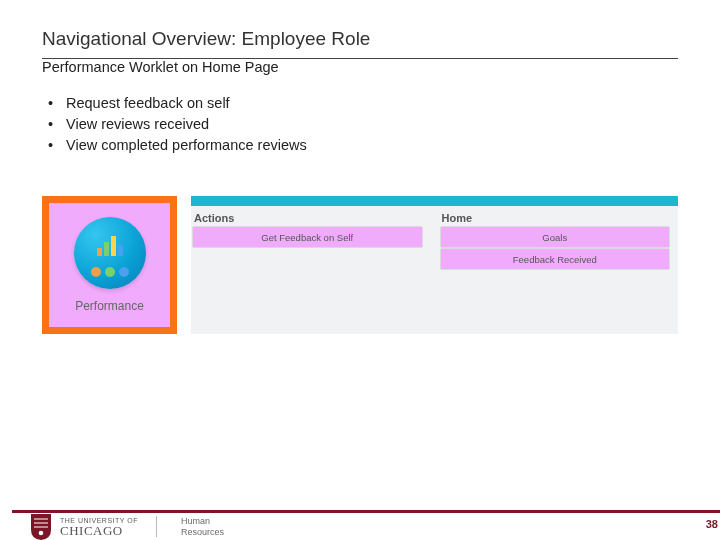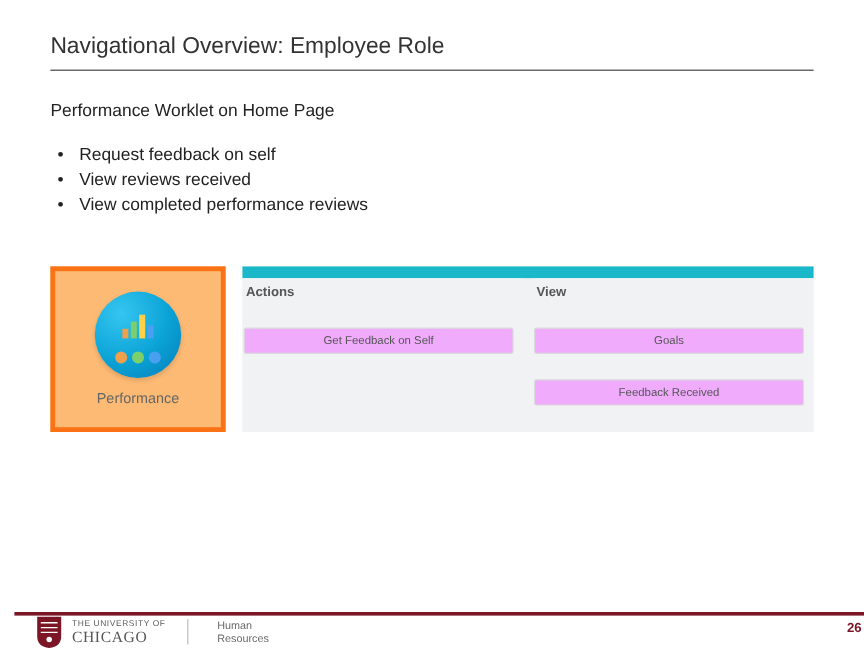--- a/index.html
+++ b/index.html
@@ -1,36 +1,36 @@
 <!DOCTYPE html>
 <html><head>
 <meta charset="utf-8">
 <style>
   * { box-sizing: border-box; margin: 0; padding: 0; }
   html, body { width: 720px; height: 540px; font-family: Arial, Helvetica, sans-serif; background: #fff; }
   .slide { position: relative; width: 720px; height: 540px; padding: 28px 42px 0 42px; }
-  .title { font-size: 19px; color: #333; padding-bottom: 8px; border-bottom: 1.5px solid #444; margin-bottom: 26px; font-weight: 400; }
+  .title { font-size: 19px; color: #333; padding-bottom: 8px; border-bottom: 1.5px solid #444; font-weight: 400; }
   .section-heading { font-size: 14.5px; color: #222; margin-bottom: 18px; }
   .bullets { list-style: none; padding-left: 6px; }
   .bullets li { font-size: 14.5px; color: #222; line-height: 1.45; }
   .bullets li .dot { display: inline-block; width: 18px; }
   .visuals { margin-top: 40px; display: flex; gap: 14px; align-items: stretch; height: 138px; }
-  .worklet-card { width: 146px; background: #fdba74; border: 4px solid #f97316; display: flex; flex-direction: column; align-items: center; justify-content: center; gap: 10px; padding: 14px 6px; }
+  .worklet-card { width: 135px; background: #f0abfc; border: 7px solid #f97316; display: flex; flex-direction: column; align-items: center; justify-content: center; gap: 10px; padding: 14px 6px; }
   .worklet-icon { width: 72px; height: 72px; border-radius: 50%; background: radial-gradient(circle at 30% 25%, #35c6f0 0%, #0aa2d6 55%, #067db8 100%); position: relative; box-shadow: 0 2px 4px rgba(0,0,0,0.15); }
   .worklet-icon svg { position: absolute; left: 50%; top: 42%; transform: translate(-50%,-50%); }
   .people { position: absolute; left: 50%; bottom: 12px; transform: translateX(-50%); display: flex; gap: 4px; }
   .person { width: 10px; height: 10px; border-radius: 50%; }
   .p1 { background: #f0a04a; }
   .p2 { background: #7bd06b; }
   .p3 { background: #4aa0f0; }
   .worklet-label { font-size: 12px; color: #666; }
   .panel-area { flex: 1; display: flex; flex-direction: column; }
   .teal-bar { height: 10px; background: #1bb8c9; width: 100%; }
   .two-col { flex: 1; display: flex; gap: 8px; background: #f1f2f3; padding-top: 0; }
-  .pcol { flex: 1; background: #f1f2f3; padding: 6px 8px 8px 1px; display: flex; flex-direction: column; gap: 21px; }
+  .pcol { flex: 1; background: #f1f2f3; padding: 6px 8px 8px 1px; display: flex; flex-direction: column; gap: 0; }
   .pcol-title { font-size: 11px; font-weight: 700; color: #555; padding-left: 2px; margin-bottom: 2px; }
   .pill { background: #f0abfc; border: 1px solid #d9dadb; border-radius: 2px; height: 22px; display: flex; align-items: center; justify-content: center; font-size: 9.5px; color: #555; }
   .footer { position: absolute; left: 12px; bottom: 0; width: 100%; height: 30px; border-top: 3px solid #7a1626; display: flex; align-items: center; padding: 0 18px; }
   .footer-logo { display: flex; align-items: center; gap: 8px; }
   .shield { width: 22px; height: 28px; }
   .uc-text { display: flex; flex-direction: column; line-height: 1; color: #5b5b5b; }
   .uc-small { font-size: 7px; letter-spacing: 0.5px; }
   .uc-chicago { font-size: 13px; letter-spacing: 0.5px; font-family: Georgia, 'Times New Roman', serif; color: #555; }
   .uc-dept { font-size: 9px; color: #6a6a6a; margin-left: 10px; border-left: 1px solid #bbb; padding-left: 24px; line-height: 1.15; }
   .page-num { position: absolute; right: 14px; bottom: 10px; font-size: 11px; font-weight: 700; color: #7a1626; }
@@ -69,21 +69,21 @@
     </div>
 
     <div class="panel-area">
       <div class="teal-bar"></div>
       <div class="two-col">
         <div class="pcol">
           <div class="pcol-title">Actions</div>
           <div class="pill">Get Feedback on Self</div>
         </div>
         <div class="pcol">
-          <div class="pcol-title">View</div>
+          <div class="pcol-title">Home</div>
           <div class="pill">Goals</div>
           <div class="pill">Feedback Received</div>
         </div>
       </div>
     </div>
 
   </div>
 
   <div class="footer">
     <div class="footer-logo">
@@ -94,16 +94,16 @@
       </svg>
       <div class="uc-text">
         <span class="uc-small">THE UNIVERSITY OF</span>
         <span class="uc-chicago">CHICAGO</span>
       </div>
       <div class="uc-dept">
         <div>Human</div>
         <div>Resources</div>
       </div>
     </div>
-    <div class="page-num">26</div>
+    <div class="page-num">38</div>
   </div>
 
 </div>
 
 </body></html>

